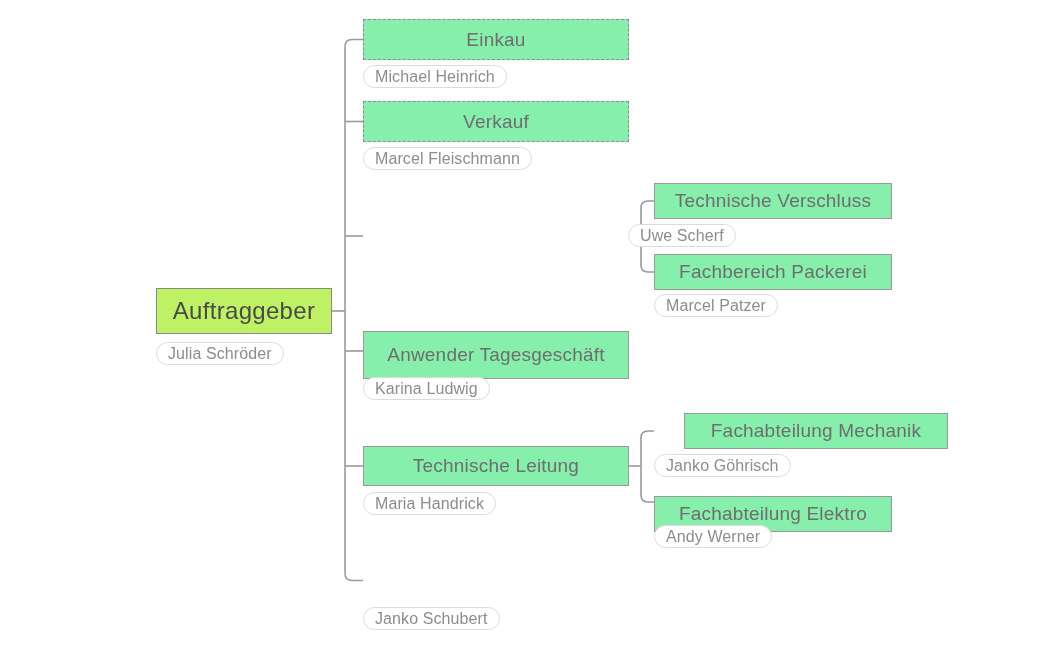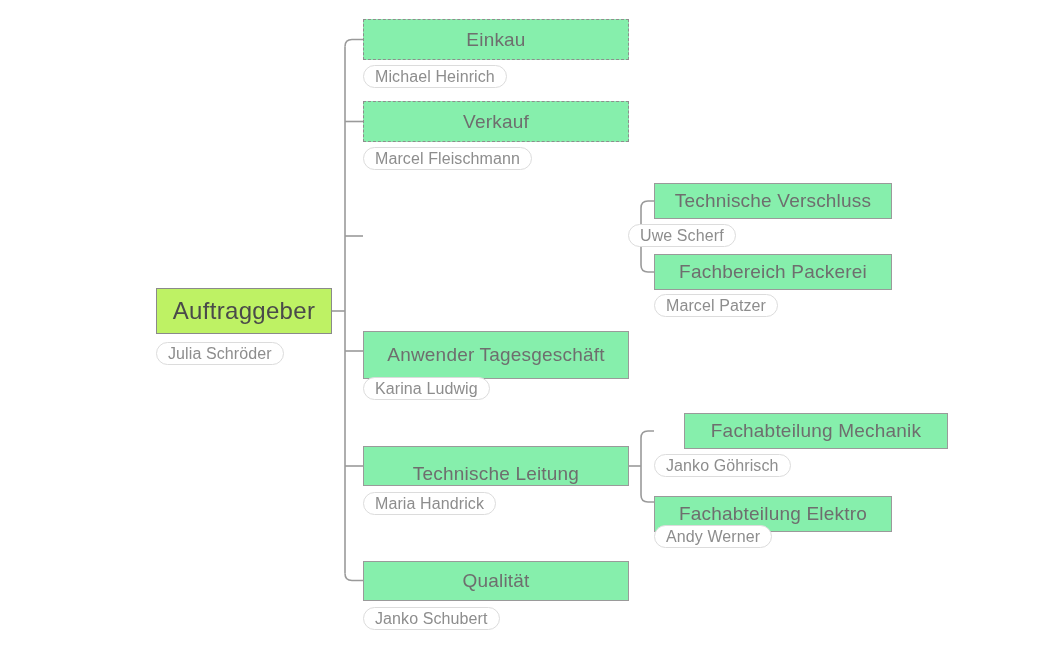--- a/index.html
+++ b/index.html
@@ -136,41 +136,38 @@
     <span>Marcel Patzer</span>
   </div>
 
   <div class="node" style="left:363px; top:331px; width:266px; height:48px;">
     <span>Anwender Tagesgeschäft</span>
   </div>
   <div class="person-pill" style="left:363px; top:377px;">
     <span>Karina Ludwig</span>
   </div>
 
-  <div class="node" style="left:363px; top:446px; width:266px; height:40px;align-items:flex-end;">
+  <div class="node" style="left:363px; top:446px; width:266px; height:40px;">
     <span>Technische Leitung</span>
   </div>
   <div class="person-pill" style="left:363px; top:492px;">
     <span>Maria Handrick</span>
   </div>
 
   <div class="node" style="left:654px; top:413px; width:264px; height:36px;margin-left:30px;">
     <span>Fachabteilung Mechanik</span>
   </div>
   <div class="person-pill" style="left:654px; top:454px;">
     <span>Janko Göhrisch</span>
   </div>
 
   <div class="node" style="left:654px; top:484px; width:238px; height:36px;margin-top:12px;">
     <span>Fachabteilung Elektro</span>
   </div>
   <div class="person-pill" style="left:654px; top:525px;text-align:center;">
     <span>Andy Werner</span>
   </div>
 
-  <div class="node" style="left:363px; top:561px; width:266px; height:40px;">
-    <span>Qualität</span>
-  </div>
   <div class="person-pill" style="left:363px; top:607px;">
     <span>Janko Schubert</span>
   </div>
 
 </div>
 
 </body></html>

